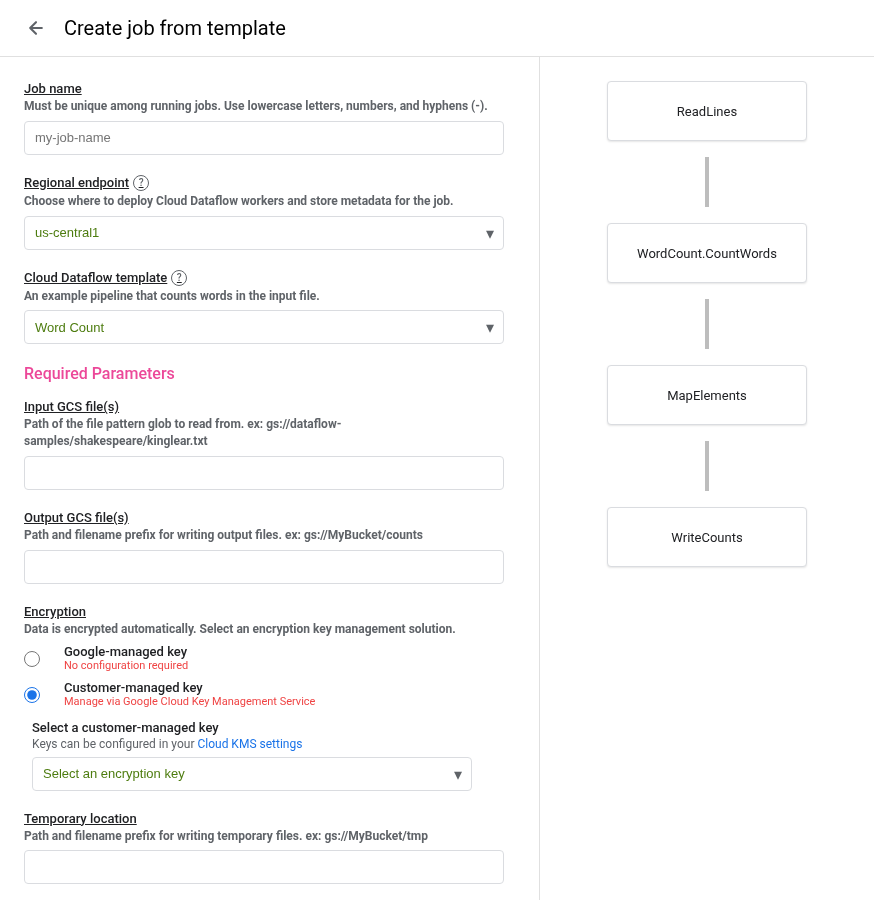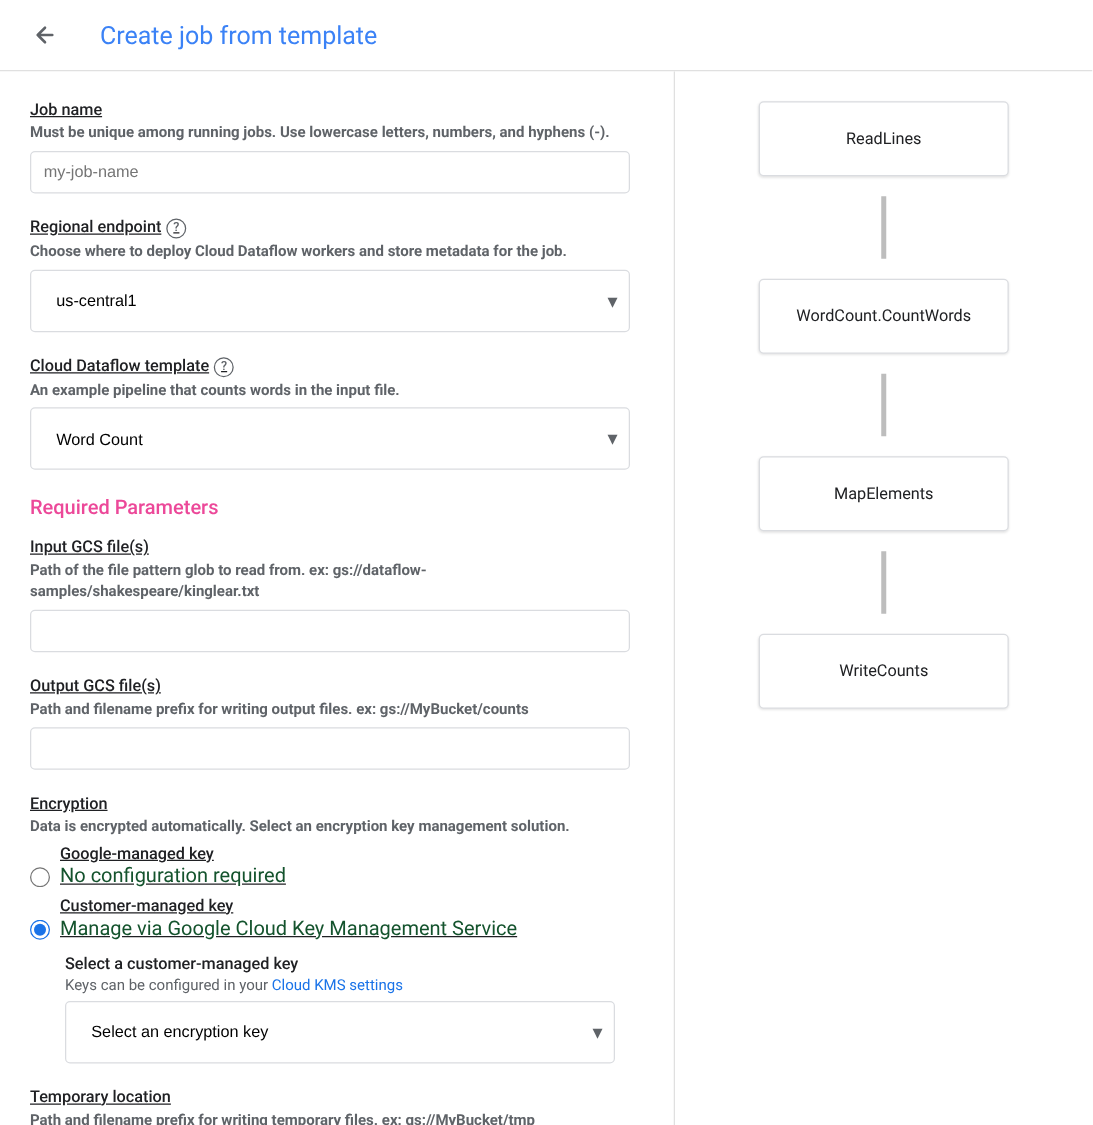--- a/index.html
+++ b/index.html
@@ -14,22 +14,21 @@
     }
     .back-btn {
       width: 32px; height: 32px;
       display: flex; align-items: center; justify-content: center;
       cursor: pointer; border-radius: 50%;
       color: #5f6368;
     }
     .page-title {
       font-size: 20px;
       font-weight: 400;
-      color: #3b82f6;
-      margin-left: 16px;
+      color: #000000;
     }
 
     .content-area {
       display: flex;
       height: calc(900px - 57px);
       overflow: hidden;
     }
 
     .left-panel {
       width: 540px;
@@ -81,26 +80,26 @@
       outline: none;
     }
 
     .select-wrapper {
       position: relative;
       width: 100%;
       max-width: 480px;
     }
     .select-input {
       width: 100%;
-      height: 50px;
+      height: 34px;
       border: 1px solid #dadce0;
       border-radius: 4px;
-      padding: 6px 32px 6px 20px;
-      font-size: 13px;
-      color: #000000;
+      padding: 6px 32px 6px 10px;
+      font-size: 13px;
+      color: #4d7c0f;
       background: #fff;
       appearance: none;
       cursor: pointer;
       outline: none;
     }
     .select-arrow {
       position: absolute;
       right: 10px;
       top: 50%;
       transform: translateY(-50%);
@@ -124,37 +123,36 @@
     .section-title {
       font-size: 16px;
       font-weight: 500;
       color: #ec4899;
       margin-bottom: 16px;
     }
 
     .radio-group { margin-top: 6px; }
     .radio-option {
       display: flex;
-      align-items: flex-end;
+      align-items: center;
       margin-bottom: 8px;
-      gap: 8px;
-      text-decoration: underline;
+      gap: 24px;
     }
     .radio-option input[type="radio"] {
       margin-top: 2px;
       accent-color: #1a73e8;
       width: 16px; height: 16px;
       cursor: pointer;
     }
     .radio-label-group { display: flex; flex-direction: column; }
     .radio-label { font-size: 13px; font-weight: 500; color: #202124; }
-    .radio-sublabel { font-size: 16px; color: #14532d; }
+    .radio-sublabel { font-size: 11px; color: #ef4444; }
 
     .nested-section {
-      margin-left: 28px;
+      margin-left: 8px;
       margin-top: 12px;
     }
     .nested-label {
       font-size: 13px;
       font-weight: 500;
       margin-bottom: 2px;
     }
     .nested-sublabel { font-size: 12px; color: #5f6368; margin-bottom: 6px; }
     .kms-link { color: #1a73e8; text-decoration: none; cursor: pointer; }
 

